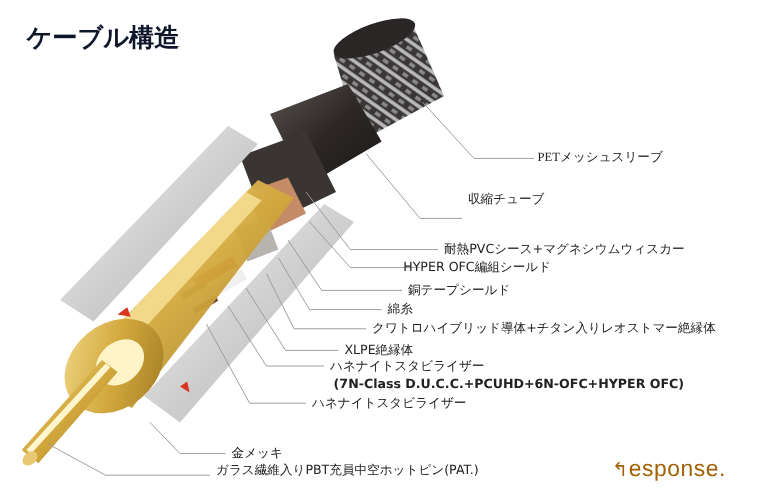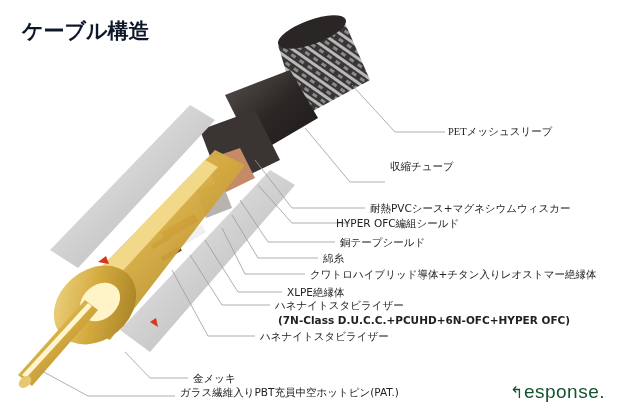--- a/index.html
+++ b/index.html
@@ -1,20 +1,20 @@
 <!DOCTYPE html>
 <html><head>
 <meta charset="utf-8">
 <style>
   html,body{margin:0;padding:0;background:#ffffff;}
   body{width:640px;height:417px;position:relative;overflow:hidden;font-family:"DejaVu Sans","Liberation Sans",sans-serif;}
   .title{position:absolute;left:22px;top:17px;font-size:21px;font-weight:bold;color:#0f172a;letter-spacing:0px;}
   svg.art{position:absolute;left:0;top:0;}
   .lbl{position:absolute;font-size:10.5px;color:#222;white-space:nowrap;line-height:12px;}
-  .logo{position:absolute;left:510px;top:381px;font-size:19px;color:#14532d;font-family:"Liberation Sans",sans-serif;letter-spacing:0.5px;}
+  .logo{position:absolute;left:510px;top:381px;font-size:19px;color:#a16207;font-family:"Liberation Sans",sans-serif;letter-spacing:0.5px;}
   .logo .arrow{font-size:16px;}
 </style>
 </head>
 <body>
 
 <div class="title">ケーブル構造</div>
 
 <svg class="art" width="640" height="417" viewBox="0 0 640 417">
   <defs>
     <linearGradient id="jk" x1="0" y1="0" x2="1" y2="1">

